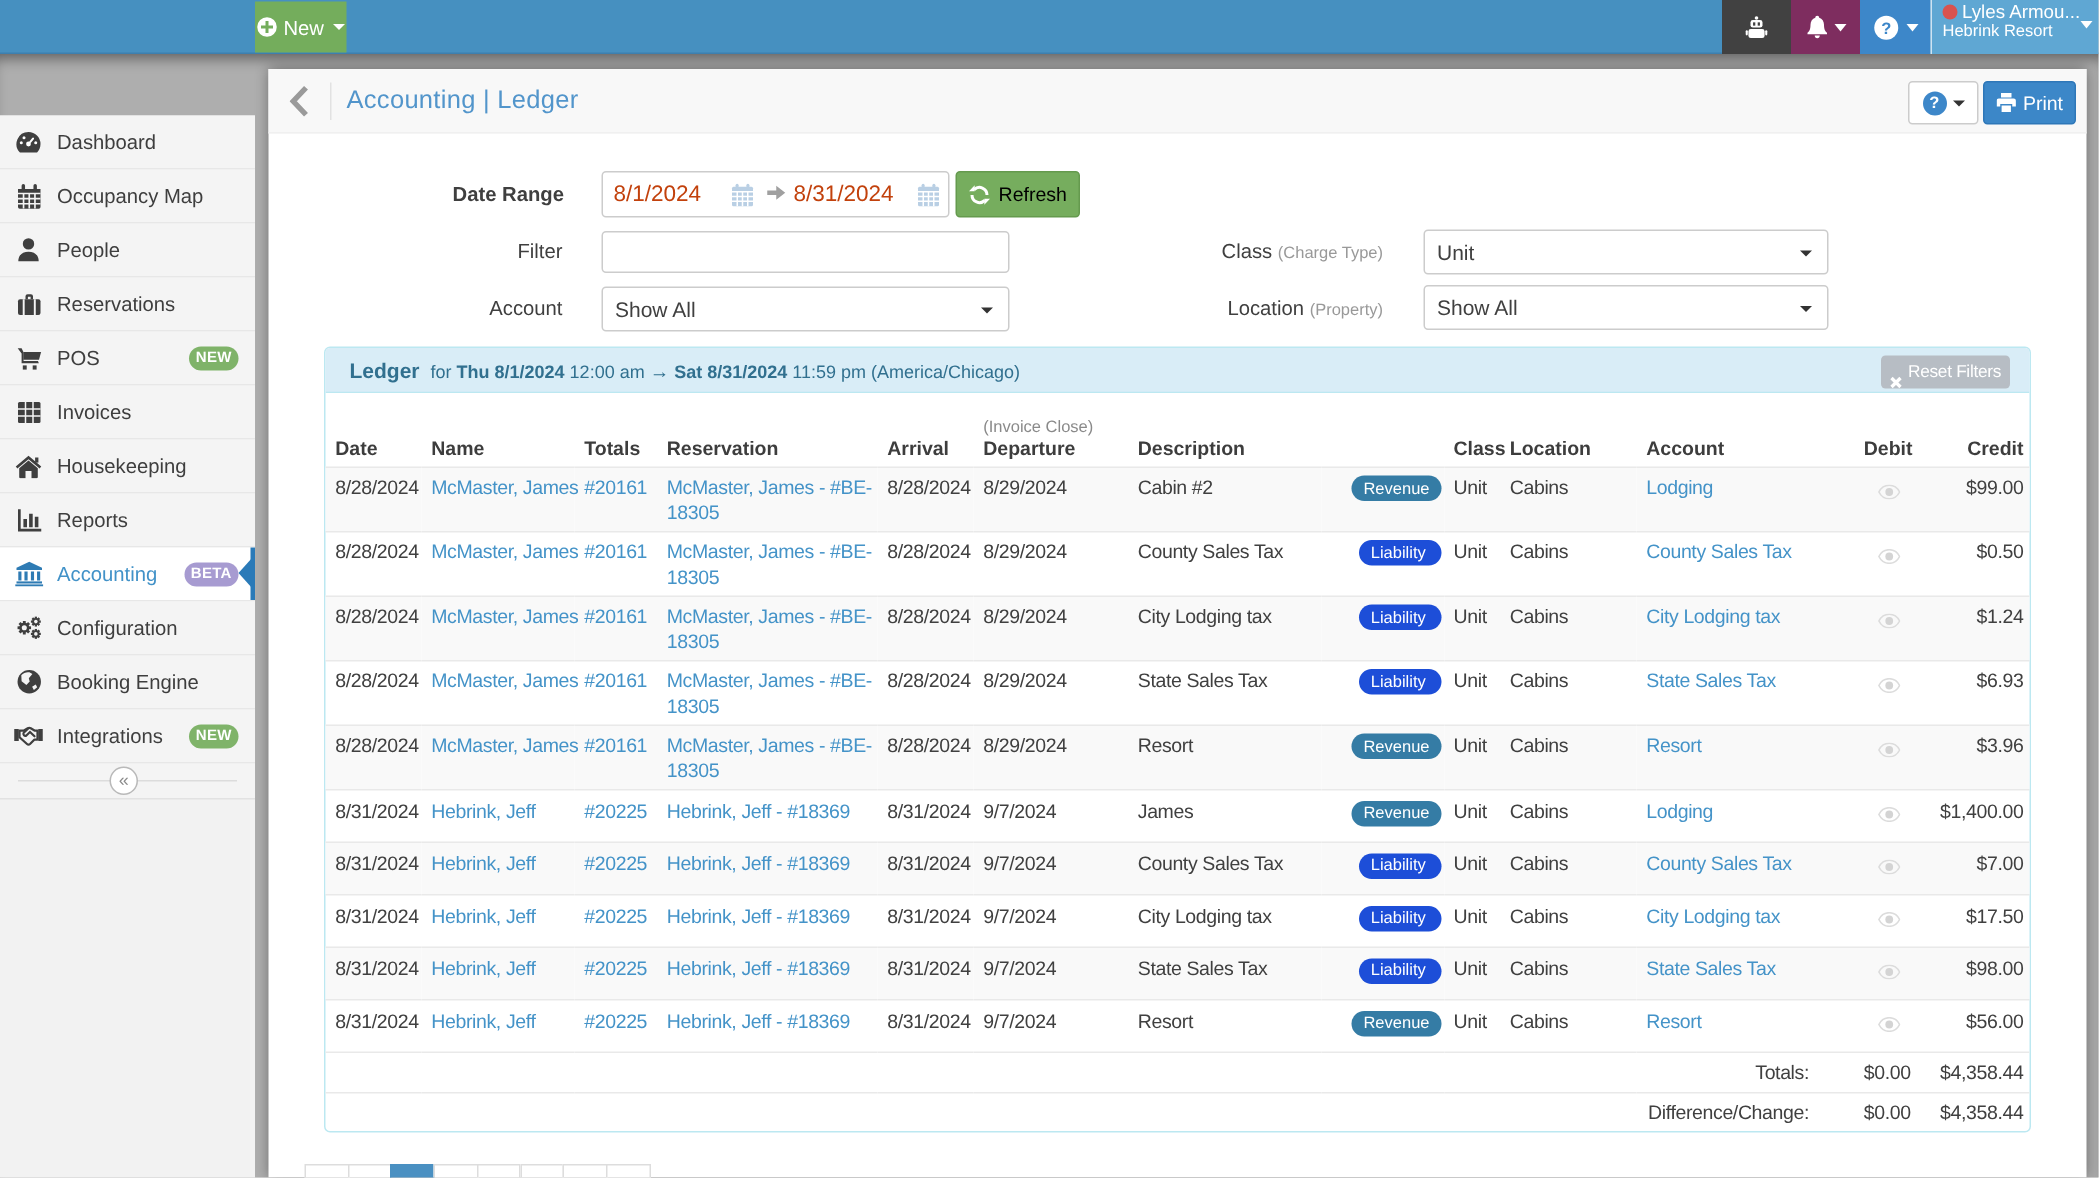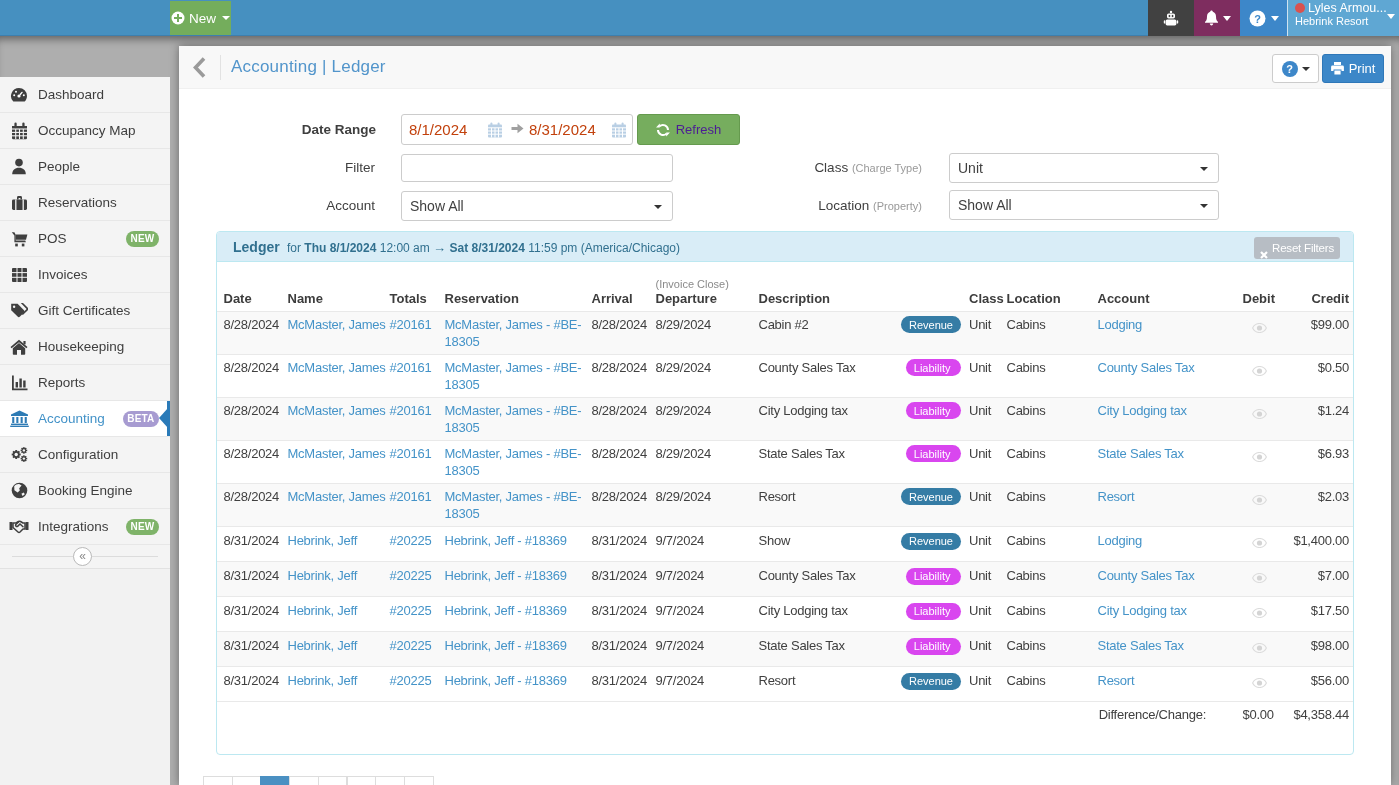--- a/index.html
+++ b/index.html
@@ -45,21 +45,21 @@
 #ctitle { position:absolute; left:52px; top:11px; font-size:17px; color:#5295cb; }
 #btnHelp2 { position:absolute; left:1093px; top:8px; width:47px; height:29px; background:#fff; border:1px solid #ccc; border-radius:3px; display:flex; align-items:center; justify-content:center; gap:4px; }
 #btnHelp2 .qc { width:16px; height:16px; border-radius:50%; background:#3d87c9; color:#fff; font-size:11px; font-weight:bold; text-align:center; line-height:16px; }
 #btnHelp2 .dcar { width:0; height:0; border-left:4px solid transparent; border-right:4px solid transparent; border-top:4px solid #333; }
 #btnPrint { position:absolute; left:1143px; top:8px; width:62px; height:29px; background:#3c87c8; border:1px solid #2e77b8; border-radius:3px; color:#fff; font-size:13px; display:flex; align-items:center; justify-content:center; gap:5px; }
 
 
 .flabel { position:absolute; z-index:15; font-size:13.5px; color:#3f3f3f; text-align:right; }
 .fsmall { font-size:11px; color:#999; }
 #dateBox { position:absolute; z-index:15; left:401px; top:114px; width:232px; height:31px; border:1px solid #ccc; border-radius:3px; background:#fff; font-size:14px; color:#c2410c; }
-#btnRefresh { position:absolute; z-index:15; left:637px; top:114px; width:103px; height:31px; background:#76ad5e; border:1px solid #659a4e; border-radius:3px; color:#4c1d95; font-size:13px; display:flex; align-items:center; justify-content:center; gap:6px; }
+#btnRefresh { position:absolute; z-index:15; left:637px; top:114px; width:83px; height:31px; background:#76ad5e; border:1px solid #659a4e; border-radius:3px; color:#000000; font-size:13px; display:flex; align-items:center; justify-content:center; gap:6px; }
 #filterBox { position:absolute; z-index:15; left:401px; top:154px; width:272px; height:28px; border:1px solid #ccc; border-radius:3px; background:#fff; }
 .fselect { position:absolute; z-index:15; height:30px; border:1px solid #ccc; border-radius:3px; background:#fff; font-size:14px; color:#404040; line-height:28px; padding-left:8px; }
 .fselect .scar { position:absolute; right:10px; top:13px; width:0; height:0; border-left:4px solid transparent; border-right:4px solid transparent; border-top:4px solid #333; }
 
 
 #panel { position:absolute; z-index:15; left:216px; top:231px; width:1138px; height:524px; background:#fff; border:1px solid #bce8f1; border-radius:4px; }
 #phead { position:relative; height:30px; background:#d9edf7; border-bottom:1px solid #bce8f1; border-radius:3px 3px 0 0; color:#31708f; line-height:30px; padding-left:16px; font-size:12px; }
 #phead b.lg { font-size:14px; font-weight:bold; margin-right:4px; }
 #btnReset { position:absolute; right:13px; top:5px; height:22px; background:#b7bdc4; border-radius:3px; color:#fff; font-size:11.5px; line-height:22px; padding:0 6px; letter-spacing:-0.2px; display:flex; align-items:flex-end; }
 
@@ -68,21 +68,21 @@
 #ltable th { height:48px; font-weight:bold; color:#3d3d3d; text-align:left; vertical-align:bottom; padding:0 8px 5px 6.5px; font-size:13px; }
 #ltable td { padding:4px 8px 4px 6.5px; vertical-align:top; line-height:17px; border-top:1px solid #e9e9e9; white-space:nowrap; }
 #ltable tr.odd td { background:#f9f9f9; }
 #ltable a { color:#4493c8; text-decoration:none; }
 #ltable td { letter-spacing:-0.25px; }
 #ltable tr.sr td { padding-top:5.5px; }
 #ltable td.r, #ltable th.r { text-align:right; padding-right:4px; }
 #ltable td.bcell { text-align:right; padding-right:2px; }
 .lbl { display:inline-block; font-size:11px; line-height:14px; color:#fff; padding:1.5px 8px; border-radius:9px; letter-spacing:0;text-align:center; }
 .lbl.rev { background:#357ca5; }
-.lbl.lia { background:#d946ef; padding-left:8px; padding-right:10.5px; }
+.lbl.lia { background:#1d4ed8; padding-left:8px; padding-right:10.5px; }
 .ic { font-size:11px; color:#8a8a8a; font-weight:normal; }
 tr.trow td { border-top:1px solid #e3e3e3; line-height:17px; }
 
 
 .pcell { position:absolute; z-index:15; top:776px; width:29.7px; height:30px; background:#fff; border:1px solid #ddd; }
 .pcell.act { background:#4a90c2; border-color:#4a90c2; }
 
 svg { display:block; }
 </style>
 </head>
@@ -201,30 +201,20 @@
           <rect x="1" y="1" width="15" height="14" rx="1" fill="#3f3f3f"></rect>
           <g stroke="#f4f4f4" stroke-width="1">
             <line x1="1" y1="5.6" x2="16" y2="5.6"></line>
             <line x1="1" y1="10.3" x2="16" y2="10.3"></line>
             <line x1="6" y1="1" x2="6" y2="15"></line>
             <line x1="11" y1="1" x2="11" y2="15"></line>
           </g>
         </svg>
       </span>
       <span class="stx">Invoices</span>
-    </div>
-  <div class="sitem">
-      <span class="sic">
-        <svg width="18" height="17" viewBox="0 0 18 17">
-          <path d="M10.8 1 h2.2 l4.8 4.8 a1.7 1.7 0 0 1 0 2.4 l-4.9 4.9 -1.2-1.2 4.9-4.9 z" fill="#3f3f3f"></path>
-          <path d="M7.6 1.8 l6.4 6.4 a1.7 1.7 0 0 1 0 2.4 l-4 4 a1.7 1.7 0 0 1-2.4 0 L1.2 8.2 V1.8 z" fill="#3f3f3f"></path>
-          <circle cx="4.1" cy="4.7" r="1.2" fill="#f4f4f4"></circle>
-        </svg>
-      </span>
-      <span class="stx">Gift Certificates</span>
     </div>
   <div class="sitem">
       <span class="sic">
         <svg width="18" height="16" viewBox="0 0 18 16">
           <path d="M9 0.8 L17.5 8 l-1.1 1.3 L9 3.2 L1.6 9.3 L0.5 8 z" fill="#3f3f3f"></path>
           <path d="M2.8 9.2 L9 4 l6.2 5.2 V15 a0.8 0.8 0 0 1-0.8 0.8 H11 V11 H7 v4.8 H3.6 a0.8 0.8 0 0 1-0.8-0.8 z" fill="#3f3f3f"></path>
           <rect x="13.4" y="2" width="2.2" height="3.4" fill="#3f3f3f"></rect>
         </svg>
       </span>
       <span class="stx">Housekeeping</span>
@@ -521,30 +511,30 @@
           <td>8/29/2024</td>
           <td>Resort</td>
           <td class="bcell"><span class="lbl rev">Revenue</span></td>
           <td style="padding-left:6px;">Unit</td>
           <td>Cabins</td>
           <td><a>Resort</a></td>
           <td style="text-align:center; padding:8px 0 0 0;"><svg width="15" height="10" viewBox="0 0 15 10" style="display:inline-block">
               <path d="M7.5 0.5 C10.5 0.5 13 2.2 14.4 5 C13 7.8 10.5 9.5 7.5 9.5 C4.5 9.5 2 7.8 0.6 5 C2 2.2 4.5 0.5 7.5 0.5 z" fill="none" stroke="#dcdcdc" stroke-width="1.1"></path>
               <circle cx="7.5" cy="5" r="2.6" fill="#d4d4d4"></circle>
             </svg></td>
-          <td class="r">$2.03</td>
+          <td class="r">$3.96</td>
         </tr>
 <tr class="sr" style="height:35px;">
 <td>8/31/2024</td>
           <td><a>Hebrink, Jeff</a></td>
           <td><a>#20225</a></td>
           <td><a>Hebrink, Jeff - #18369</a></td>
           <td>8/31/2024</td>
           <td>9/7/2024</td>
-          <td>Show</td>
+          <td>James</td>
           <td class="bcell"><span class="lbl rev">Revenue</span></td>
           <td style="padding-left:6px;">Unit</td>
           <td>Cabins</td>
           <td><a>Lodging</a></td>
           <td style="text-align:center; padding:8px 0 0 0;"><svg width="15" height="10" viewBox="0 0 15 10" style="display:inline-block">
               <path d="M7.5 0.5 C10.5 0.5 13 2.2 14.4 5 C13 7.8 10.5 9.5 7.5 9.5 C4.5 9.5 2 7.8 0.6 5 C2 2.2 4.5 0.5 7.5 0.5 z" fill="none" stroke="#dcdcdc" stroke-width="1.1"></path>
               <circle cx="7.5" cy="5" r="2.6" fill="#d4d4d4"></circle>
             </svg></td>
           <td class="r">$1,400.00</td>
         </tr>
@@ -614,20 +604,25 @@
           <td style="padding-left:6px;">Unit</td>
           <td>Cabins</td>
           <td><a>Resort</a></td>
           <td style="text-align:center; padding:8px 0 0 0;"><svg width="15" height="10" viewBox="0 0 15 10" style="display:inline-block">
               <path d="M7.5 0.5 C10.5 0.5 13 2.2 14.4 5 C13 7.8 10.5 9.5 7.5 9.5 C4.5 9.5 2 7.8 0.6 5 C2 2.2 4.5 0.5 7.5 0.5 z" fill="none" stroke="#dcdcdc" stroke-width="1.1"></path>
               <circle cx="7.5" cy="5" r="2.6" fill="#d4d4d4"></circle>
             </svg></td>
           <td class="r">$56.00</td>
         </tr>
 <tr class="trow" style="height:27px;">
+          <td colspan="11" class="r" style="padding-right:30px;">Totals:</td>
+          <td class="r" style="padding-right:9px;">$0.00</td>
+          <td class="r">$4,358.44</td>
+        </tr>
+<tr class="trow" style="height:27px;">
           <td colspan="11" class="r" style="padding-right:30px;text-align:right;">Difference/Change:</td>
           <td class="r" style="padding-right:9px;">$0.00</td>
           <td class="r">$4,358.44</td>
         </tr>
   </tbody>
     </table>
 </div>
 
 <div class="pcell" style="left:203px;"></div>
 <div class="pcell" style="left:231.7px;"></div>

